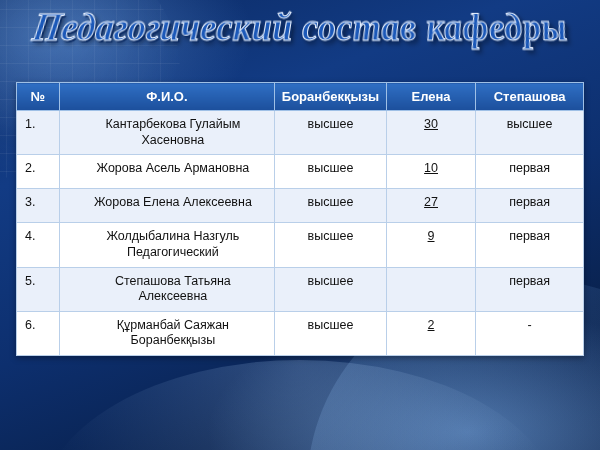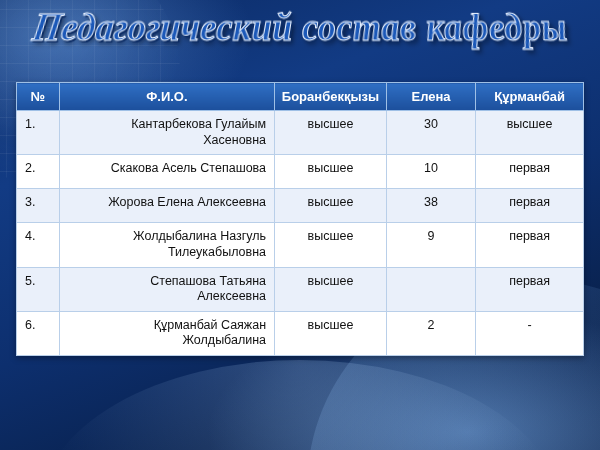--- a/index.html
+++ b/index.html
@@ -97,23 +97,23 @@
   tbody td {
     border: 1px solid #b9cfe9;
     padding: 6px 8px;
     vertical-align: top;
     line-height: 1.25;
   }
   tbody tr.alt td { background: #eef3fb; }
   tbody tr td { background: #ffffff; }
   tbody tr.alt td { background: #eaf0fa; }
   td.c-num { width: 42px; text-align: left; }
-  td.c-name { width: 212px; text-align: right; padding-left: 20px; }
+  td.c-name { width: 212px; text-align: center; padding-left: 20px; }
   td.c-edu { width: 110px; text-align: center; }
-  td.c-exp { width: 88px; text-align: center; }
+  td.c-exp { width: 88px; text-align: center; text-decoration: underline; }
   td.c-cat { width: 106px; text-align: center; }
   tbody tr { height: 34px; }
 </style>
 </head>
 <body>
 
 <div class="slide">
   <div class="deco-globe"></div>
   <div class="deco-swoosh"></div>
   <div class="deco-swoosh2"></div>
@@ -122,62 +122,62 @@
   <div class="title">Педагогический состав кафедры</div>
 
   <div class="table-wrap">
     <table>
       <thead>
         <tr>
           <th>№</th>
           <th>Ф.И.О.</th>
           <th>Боранбекқызы</th>
           <th>Елена</th>
-          <th>Құрманбай</th>
+          <th>Степашова</th>
         </tr>
       </thead>
       <tbody>
         <tr class="alt">
           <td class="c-num">1.</td>
           <td class="c-name">Кантарбекова Гулайым Хасеновна</td>
           <td class="c-edu">высшее</td>
           <td class="c-exp">30</td>
           <td class="c-cat">высшее</td>
         </tr>
         <tr>
           <td class="c-num">2.</td>
-          <td class="c-name">Скакова Асель Степашова</td>
+          <td class="c-name">Жорова Асель Армановна</td>
           <td class="c-edu">высшее</td>
           <td class="c-exp">10</td>
           <td class="c-cat">первая</td>
         </tr>
         <tr class="alt">
           <td class="c-num">3.</td>
           <td class="c-name">Жорова Елена Алексеевна</td>
           <td class="c-edu">высшее</td>
-          <td class="c-exp">38</td>
+          <td class="c-exp">27</td>
           <td class="c-cat">первая</td>
         </tr>
         <tr>
           <td class="c-num">4.</td>
-          <td class="c-name">Жолдыбалина Назгуль Тилеукабыловна</td>
+          <td class="c-name">Жолдыбалина Назгуль Педагогический</td>
           <td class="c-edu">высшее</td>
           <td class="c-exp">9</td>
           <td class="c-cat">первая</td>
         </tr>
         <tr class="alt">
           <td class="c-num">5.</td>
           <td class="c-name">Степашова Татьяна Алексеевна</td>
           <td class="c-edu">высшее</td>
           <td class="c-exp"></td>
           <td class="c-cat">первая</td>
         </tr>
         <tr>
           <td class="c-num">6.</td>
-          <td class="c-name">Құрманбай Саяжан Жолдыбалина</td>
+          <td class="c-name">Құрманбай Саяжан Боранбекқызы</td>
           <td class="c-edu">высшее</td>
           <td class="c-exp">2</td>
           <td class="c-cat">-</td>
         </tr>
       </tbody>
     </table>
   </div>
 </div>
 
 </body></html>

